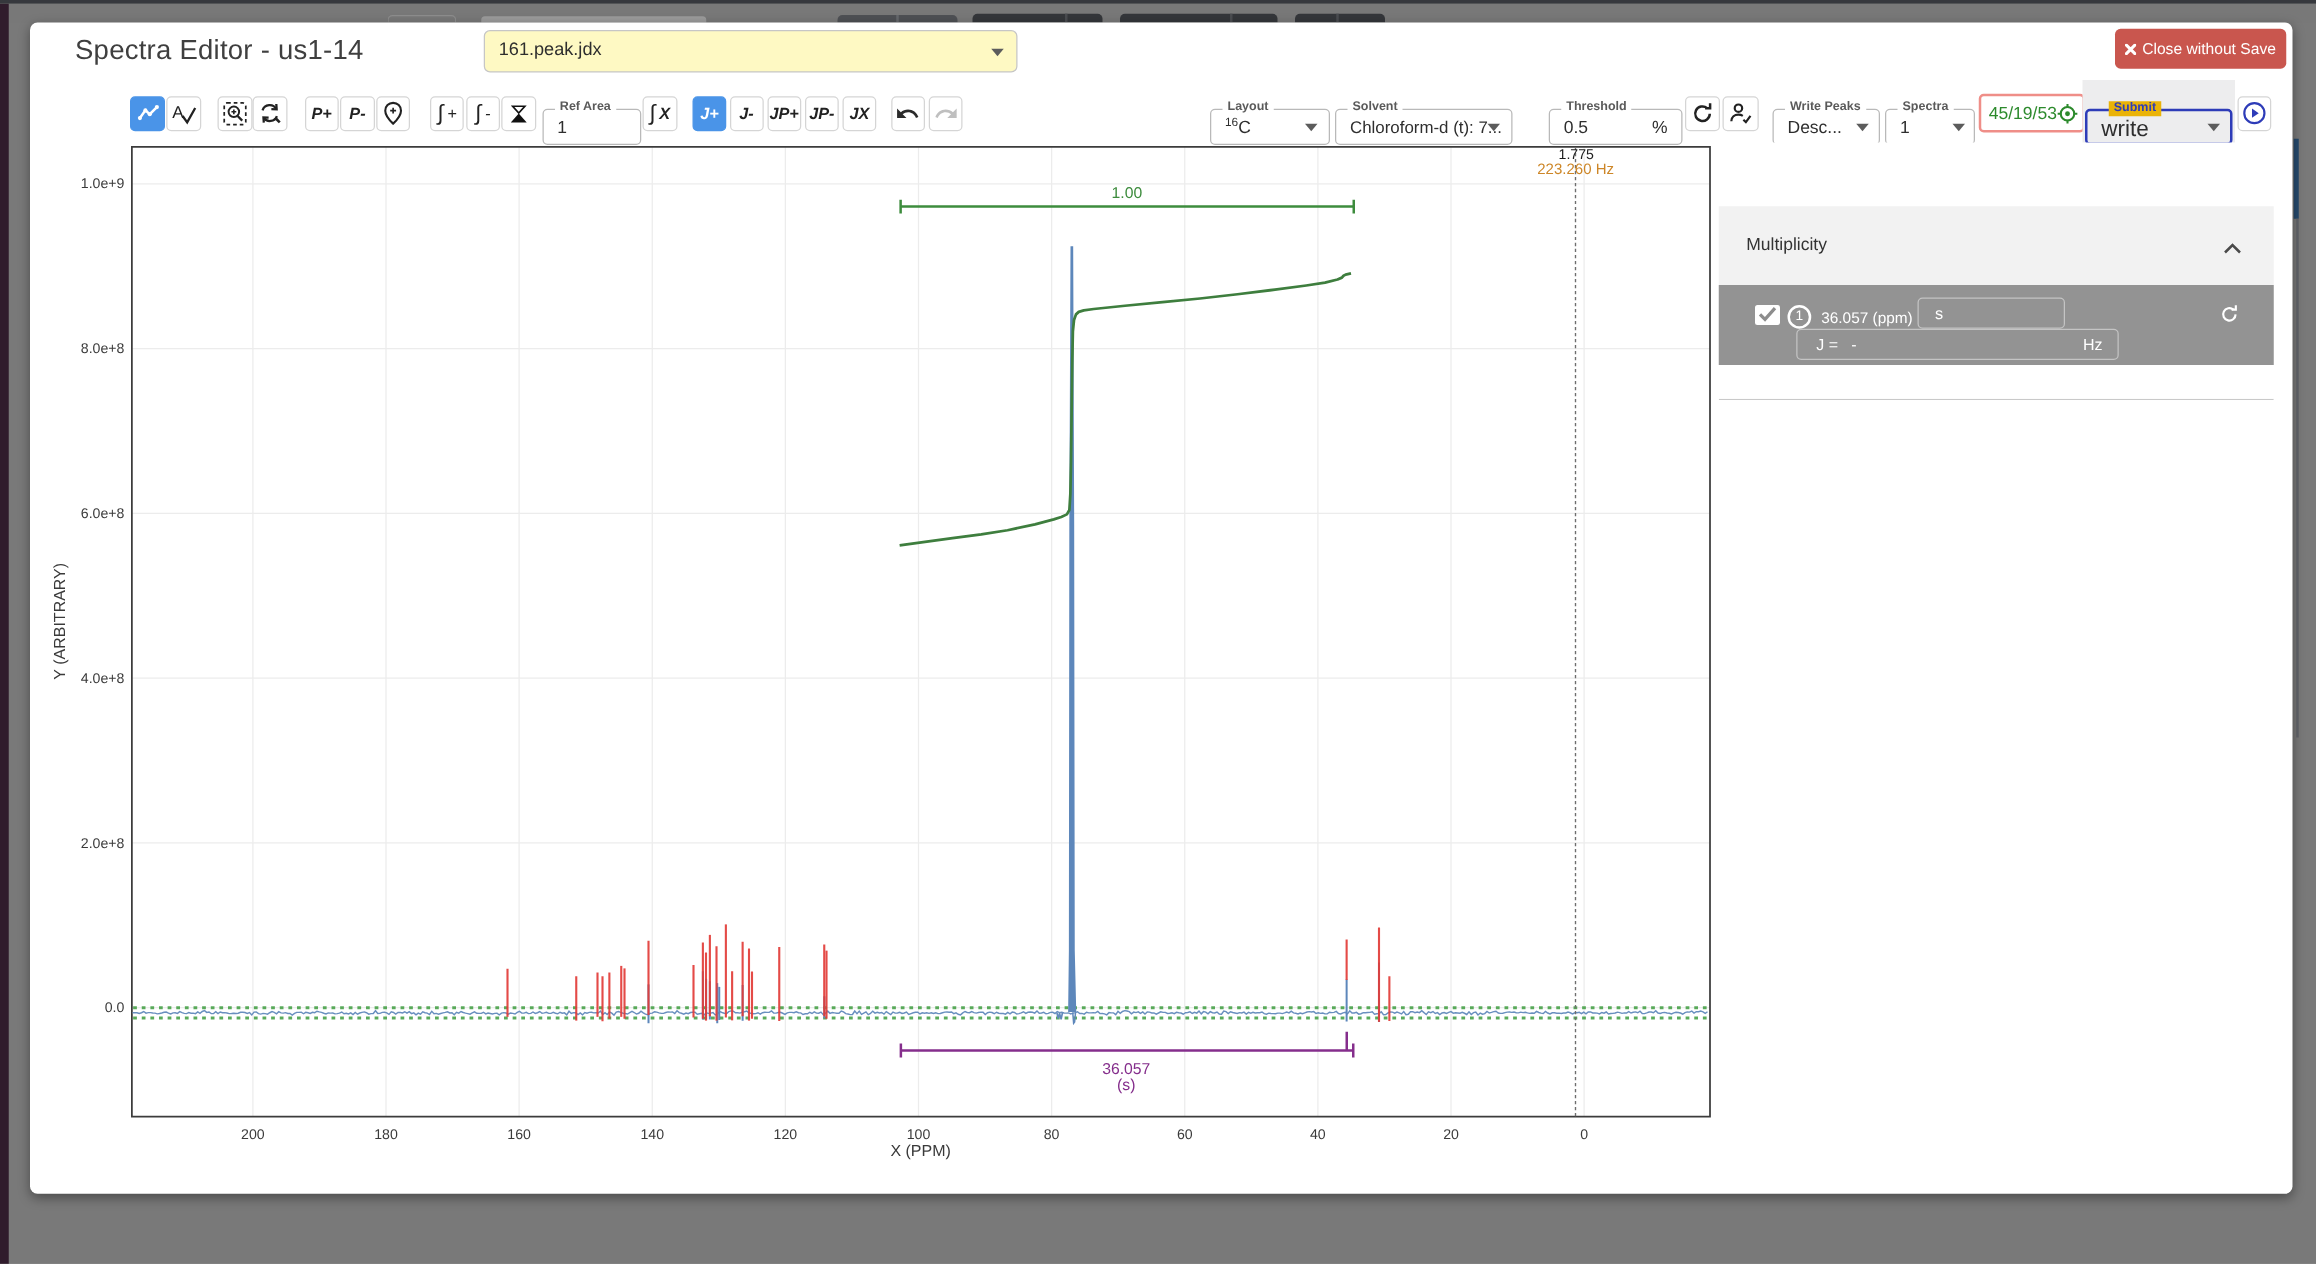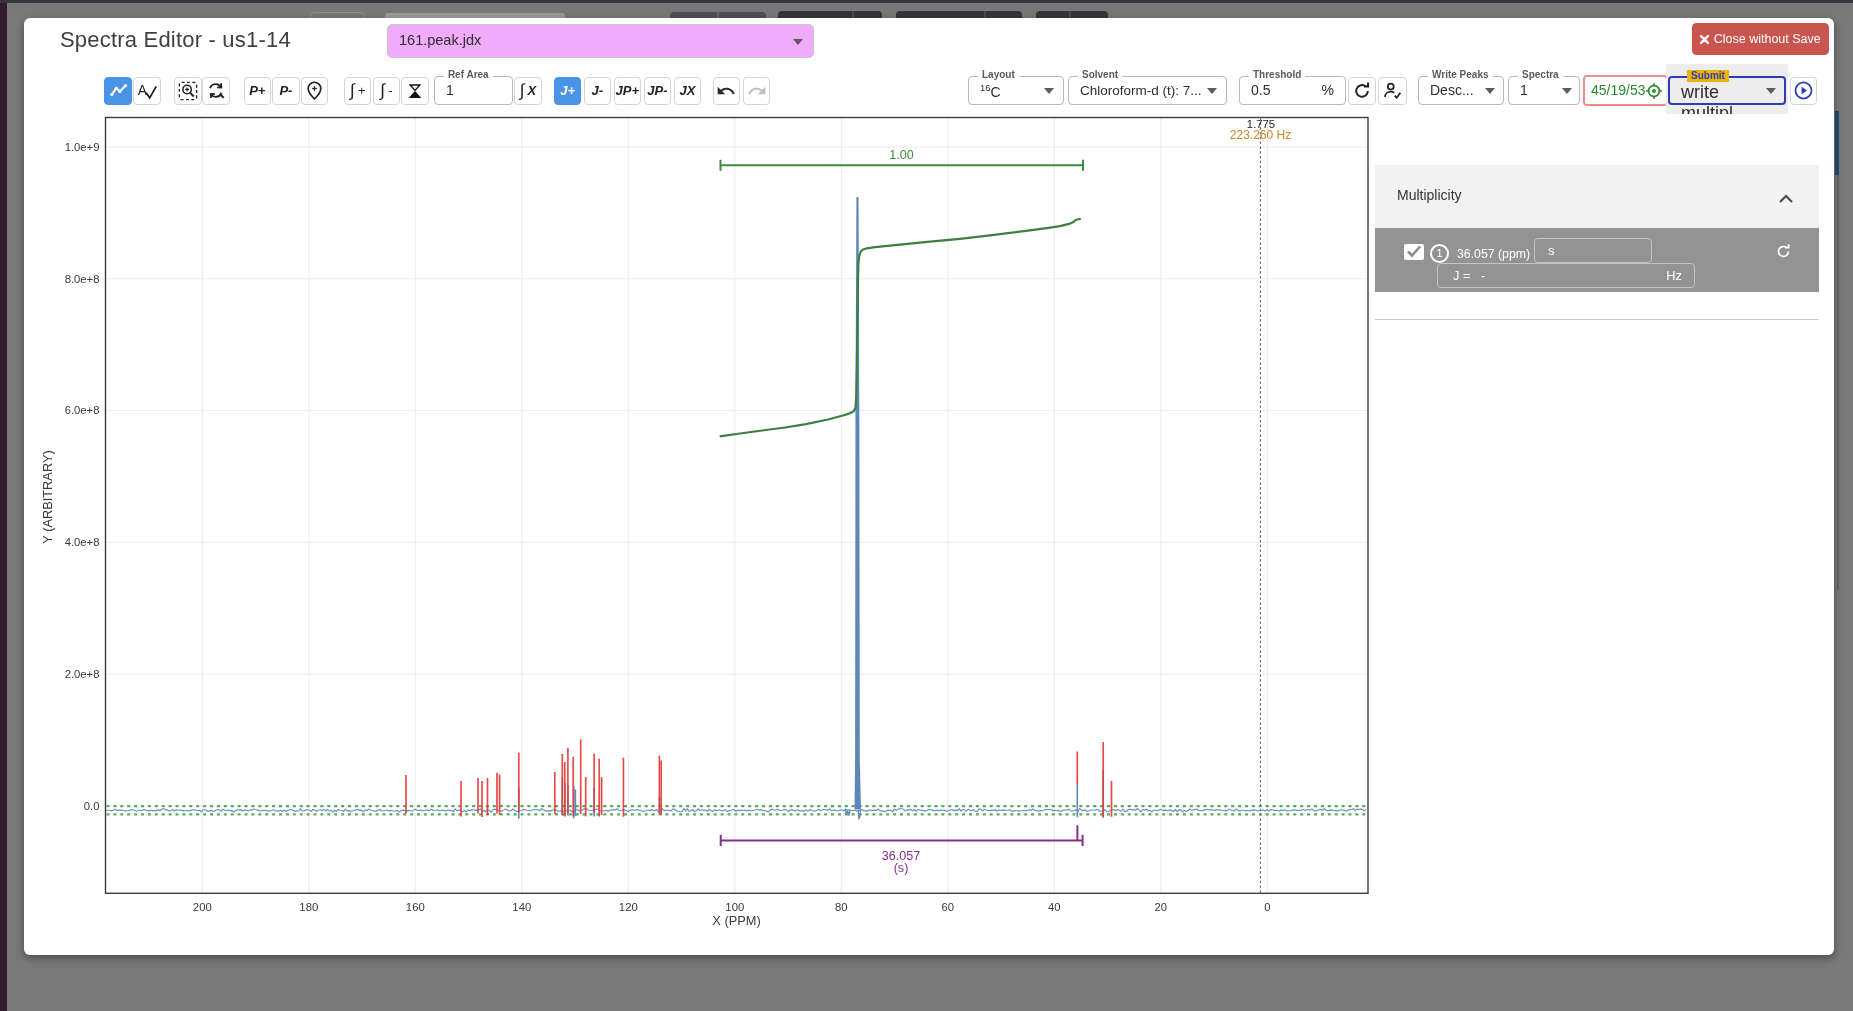--- a/index.html
+++ b/index.html
@@ -3,21 +3,21 @@
 <meta charset="utf-8">
 <style>
   * { margin:0; padding:0; box-sizing:border-box; }
   html,body { width:1853px; height:1011px; overflow:hidden; background:#797979;
     font-family:"Liberation Sans", sans-serif; }
   .abs { position:absolute; }
   .btn { position:absolute; top:76.5px; height:28px; width:27.5px; background:#fff;
     border:1px solid #d5d5d5; border-radius:4px; display:flex; align-items:center;
     justify-content:center; font-style:italic; font-weight:bold; font-size:13px; color:#222; }
   .btn.blue { background:#4a94e8; border-color:#4a94e8; color:#fff; }
-  .fs { position:absolute; top:76px; height:28.5px; border:1px solid #b9b9b9;
+  .fs { position:absolute; top:87px; height:28.5px; border:1px solid #b9b9b9;
     border-radius:4px; background:#fff; }
   .fs .lab { position:absolute; top:-8px; left:9px; background:#fff; padding:0 4px;
     font-size:10px; font-weight:bold; color:#5a5a5a; line-height:12px; }
   .fs .val { position:absolute; left:11px; top:5px; font-size:14px; color:#2e2e2e; }
   .caret { position:absolute; width:0; height:0; border-left:5.5px solid transparent;
     border-right:5.5px solid transparent; border-top:6.5px solid #5c5c5c; }
 </style>
 </head>
 <body>
 
@@ -35,21 +35,21 @@
 <div class="abs" style="left:984px;top:11.3px;width:1.5px;height:7px;background:#4a4c50"></div>
 <div class="abs" style="left:1036px;top:11.3px;width:72px;height:7px;background:#34363a;border-radius:4px 4px 0 0"></div>
 <div class="abs" style="left:1069px;top:11.3px;width:1.5px;height:7px;background:#4a4c50"></div>
 
 <div class="abs" style="left:1834.5px;top:111px;width:4.5px;height:64px;background:#254a6e"></div>
 <div class="abs" style="left:1836.8px;top:175px;width:2px;height:415px;background:#62646a"></div>
 
 <div class="abs" style="left:24.3px;top:17.5px;width:1809.5px;height:937.5px;background:#fff;border-radius:6px;box-shadow:0 3px 9px rgba(0,0,0,0.38)"></div>
 
 <div class="abs" style="left:60px;top:27px;font-size:22px;color:#3f3f3f;letter-spacing:0.2px">Spectra Editor - us1-14</div>
-<div class="abs" style="left:387px;top:23.6px;width:427px;height:34px;border:1px solid #c6c6c6;border-radius:5px;background:#f0abfc">
+<div class="abs" style="left:387px;top:23.6px;width:427px;height:34px;border:1px solid #c6c6c6;border-radius:5px;background:#fef9c3">
   <span style="position:absolute;left:11px;top:7.5px;font-size:14.5px;color:#2e2e2e">161.peak.jdx</span>
   <span class="caret" style="right:10px;top:14px"></span>
 </div>
 <div class="abs" style="left:1691.5px;top:23px;width:137.5px;height:32px;background:#c9564e;border-radius:4.5px;color:#fff;font-size:12.5px;display:flex;align-items:center;justify-content:center">
   <svg width="9" height="9" viewBox="0 0 12 12" style="margin-right:5px">
       <path d="M1.5,1.5 L10.5,10.5 M10.5,1.5 L1.5,10.5" stroke="#fff" stroke-width="3.2" stroke-linecap="round"></path>
     </svg>
   Close without Save</div>
 
 <div class="btn blue" style="left:104.4px">
@@ -130,21 +130,21 @@
   <svg width="20" height="20" viewBox="0 0 24 24">
       <path d="M18.4 10.6C16.55 8.99 14.15 8 11.5 8c-4.65 0-8.58 3.03-9.96 7.22L3.9 16c1.05-3.19 4.05-5.5 7.6-5.5 1.95 0 3.73.72 5.12 1.88L13 16h9V7l-3.6 3.6z" fill="#bfbfbf"></path>
     </svg>
 </div>
 
 <div class="fs" style="left:968px;width:96px">
   <span class="lab">Layout</span>
   <span class="val"><sup style="font-size:9.5px">16</sup>C</span>
   <span class="caret" style="right:9px;top:11px"></span>
 </div>
-<div class="fs" style="left:1068px;width:159px">
+<div class="fs" style="left:1068px;width:142px">
   <span class="lab">Solvent</span>
   <span class="val" style="font-size:13.5px;top:5.5px">Chloroform-d (t): 7...</span>
   <span class="caret" style="right:9px;top:11px"></span>
 </div>
 <div class="fs" style="left:1239px;width:107px">
   <span class="lab">Threshold</span>
   <span class="val">0.5</span>
   <span class="val" style="left:auto;right:11px">%</span>
 </div>
 <div class="btn" style="left:1348px;width:28px">

